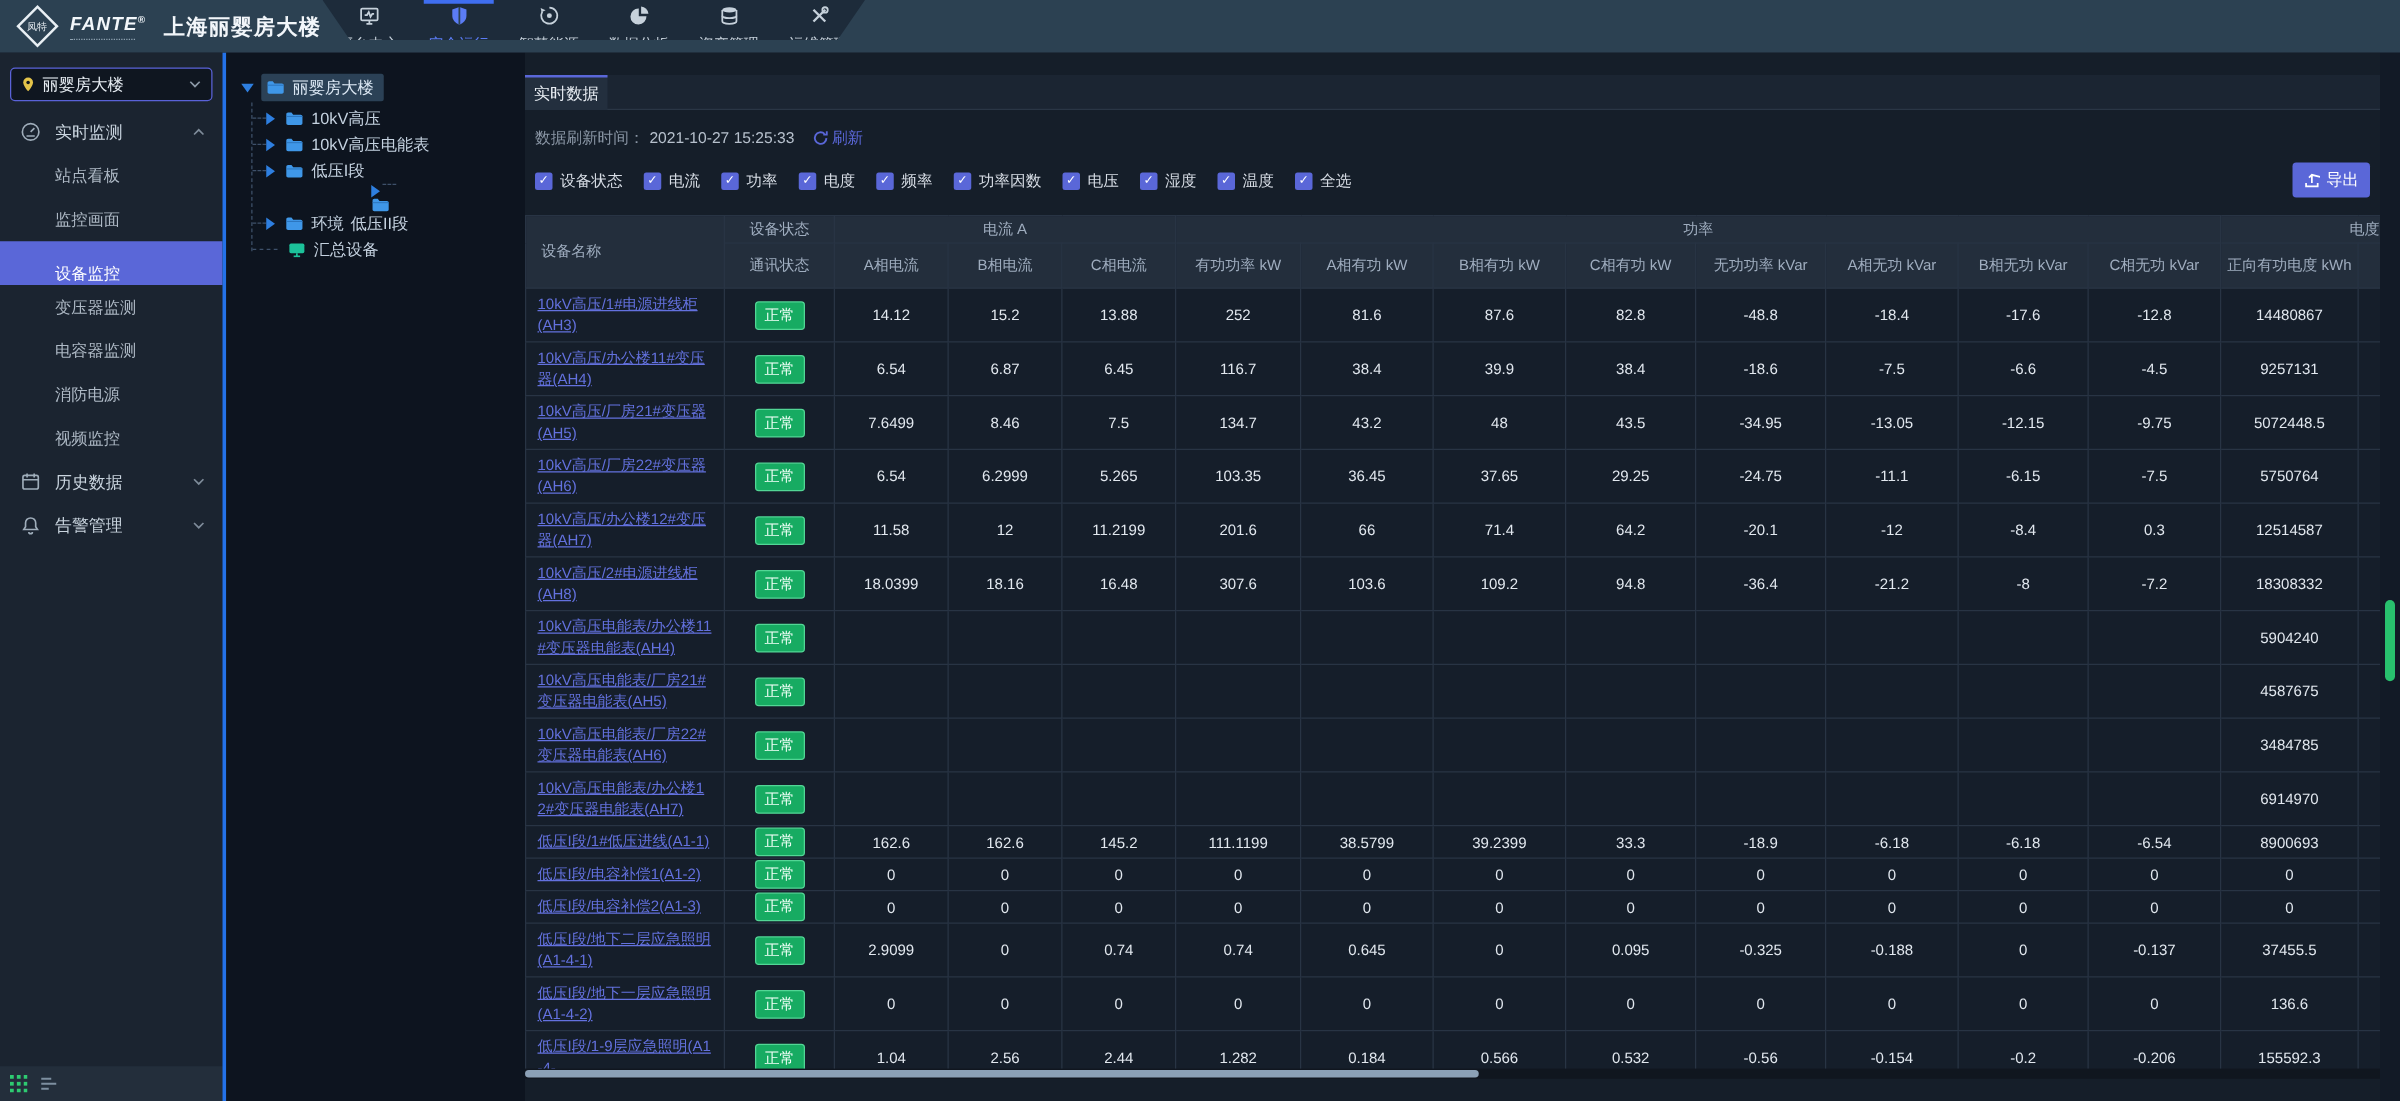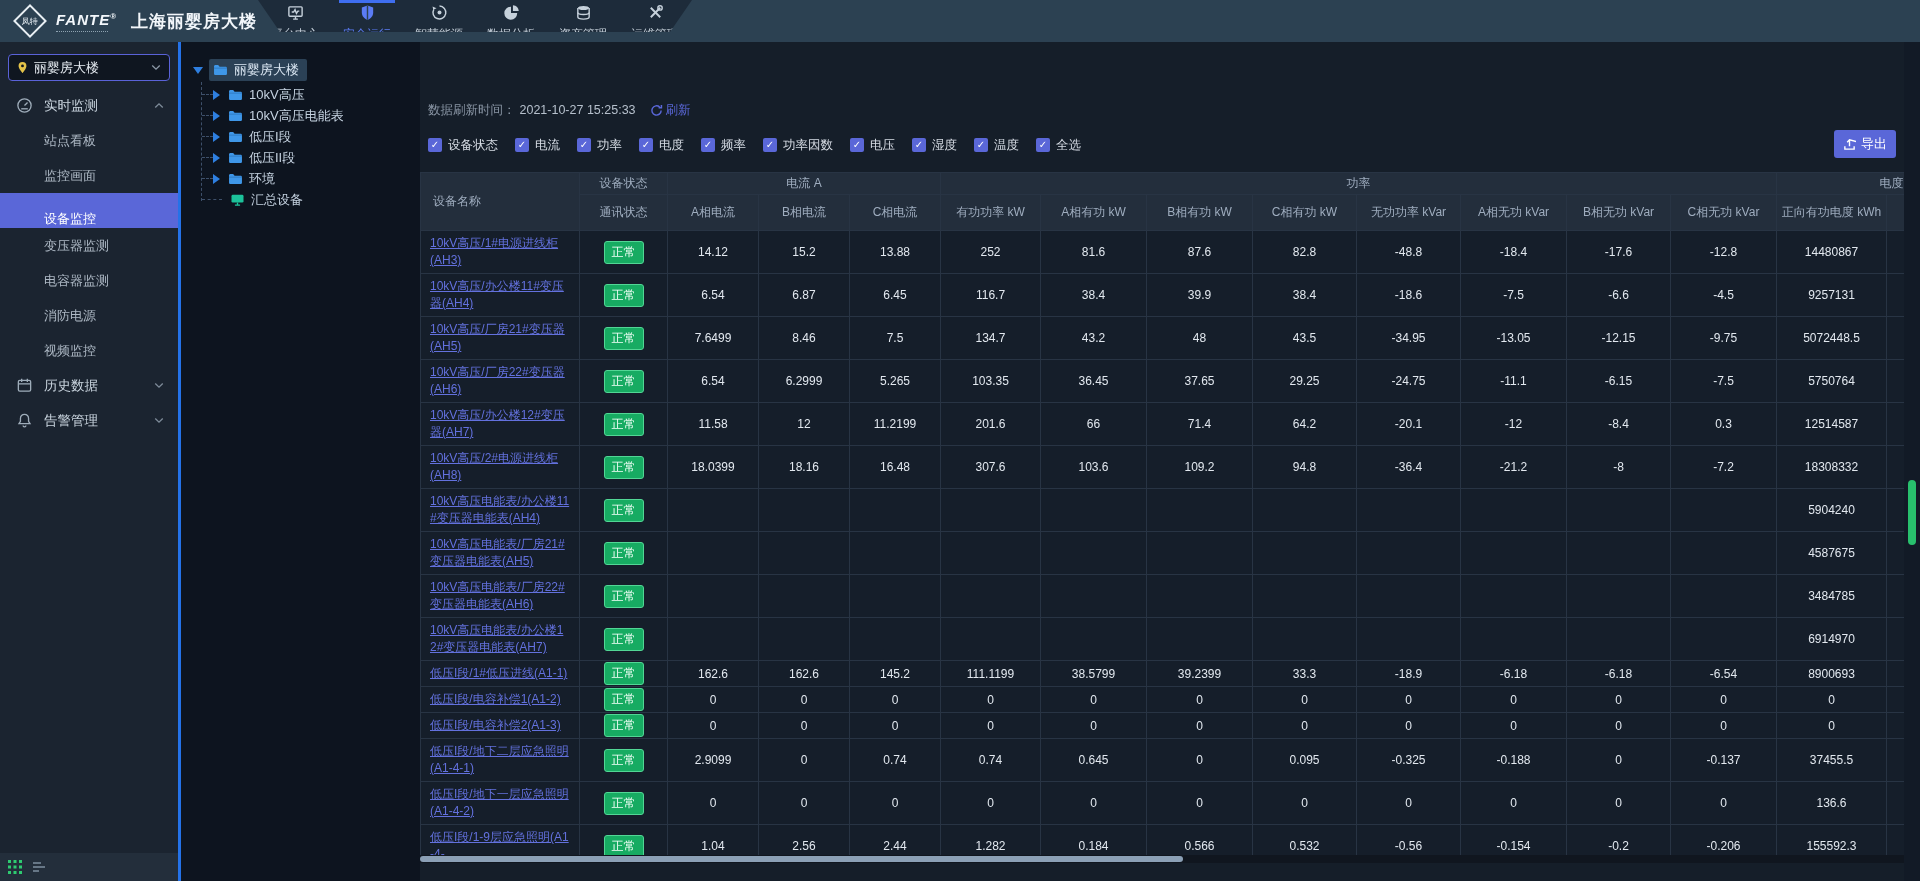--- a/index.html
+++ b/index.html
@@ -319,21 +319,21 @@
         <span class="tree-dash"></span>
         <span class="tri-right"></span>
         <span class="ticon">
           <svg viewBox="0 0 16 13">
             <path d="M1 2.5C1 1.7 1.7 1 2.5 1h3l1.5 2h6.5c.8 0 1.5.7 1.5 1.5v6c0 .8-.7 1.5-1.5 1.5h-11C1.7 12 1 11.3 1 10.5z" fill="#3f97e8"></path>
             <path d="M1 4.5h14" stroke="#2a72b8" stroke-width=".8"></path>
           </svg>
         </span>
         <span class="tree-label">低压I段</span>
       </div>
-      <div class="tree-child" style="top: 105px;">
+      <div class="tree-child" style="top: 105px; flex-direction: column;">
         <span class="tree-dash"></span>
         <span class="tri-right"></span>
         <span class="ticon">
           <svg viewBox="0 0 16 13">
             <path d="M1 2.5C1 1.7 1.7 1 2.5 1h3l1.5 2h6.5c.8 0 1.5.7 1.5 1.5v6c0 .8-.7 1.5-1.5 1.5h-11C1.7 12 1 11.3 1 10.5z" fill="#3f97e8"></path>
             <path d="M1 4.5h14" stroke="#2a72b8" stroke-width=".8"></path>
           </svg>
         </span>
         <span class="tree-label">低压II段</span>
       </div>
@@ -354,20 +354,23 @@
           <svg viewBox="0 0 16 14">
             <rect x="1" y="1" width="14" height="9" rx="1.5" fill="#1cc29a"></rect>
             <path d="M5 13h6M8 10v3" stroke="#1cc29a" stroke-width="1.6" fill="none"></path>
           </svg>
         </span>
         <span class="tree-label">汇总设备</span>
       </div>
     </aside>
 
   <main class="main">
+    <div class="tabbar">
+      <div class="tab">实时数据</div>
+    </div>
     <div class="refresh-row">
       <span class="refresh-label">数据刷新时间：</span>
       <span class="refresh-time">2021-10-27 15:25:33</span>
       <span class="refresh-link">
         <svg viewBox="0 0 14 14">
             <path d="M12 7a5 5 0 1 1-1.6-3.7"></path>
             <path d="M12.3 1v3h-3"></path>
           </svg>
         <span>刷新</span>
       </span>

